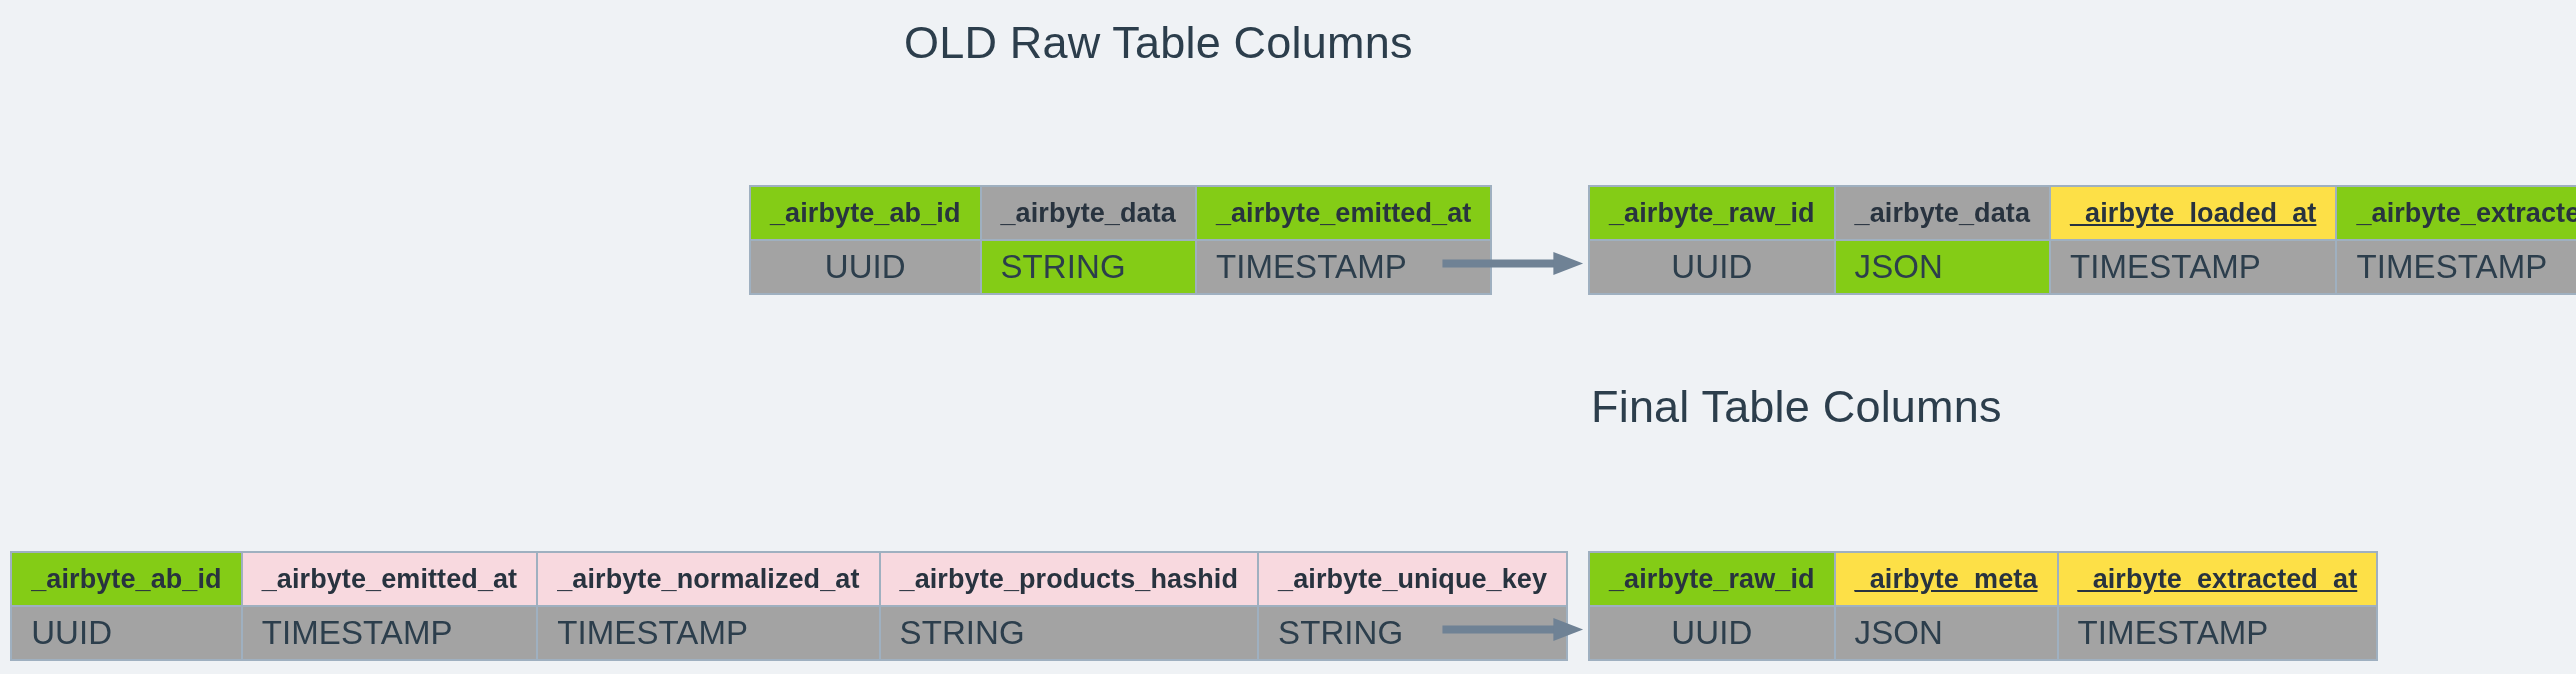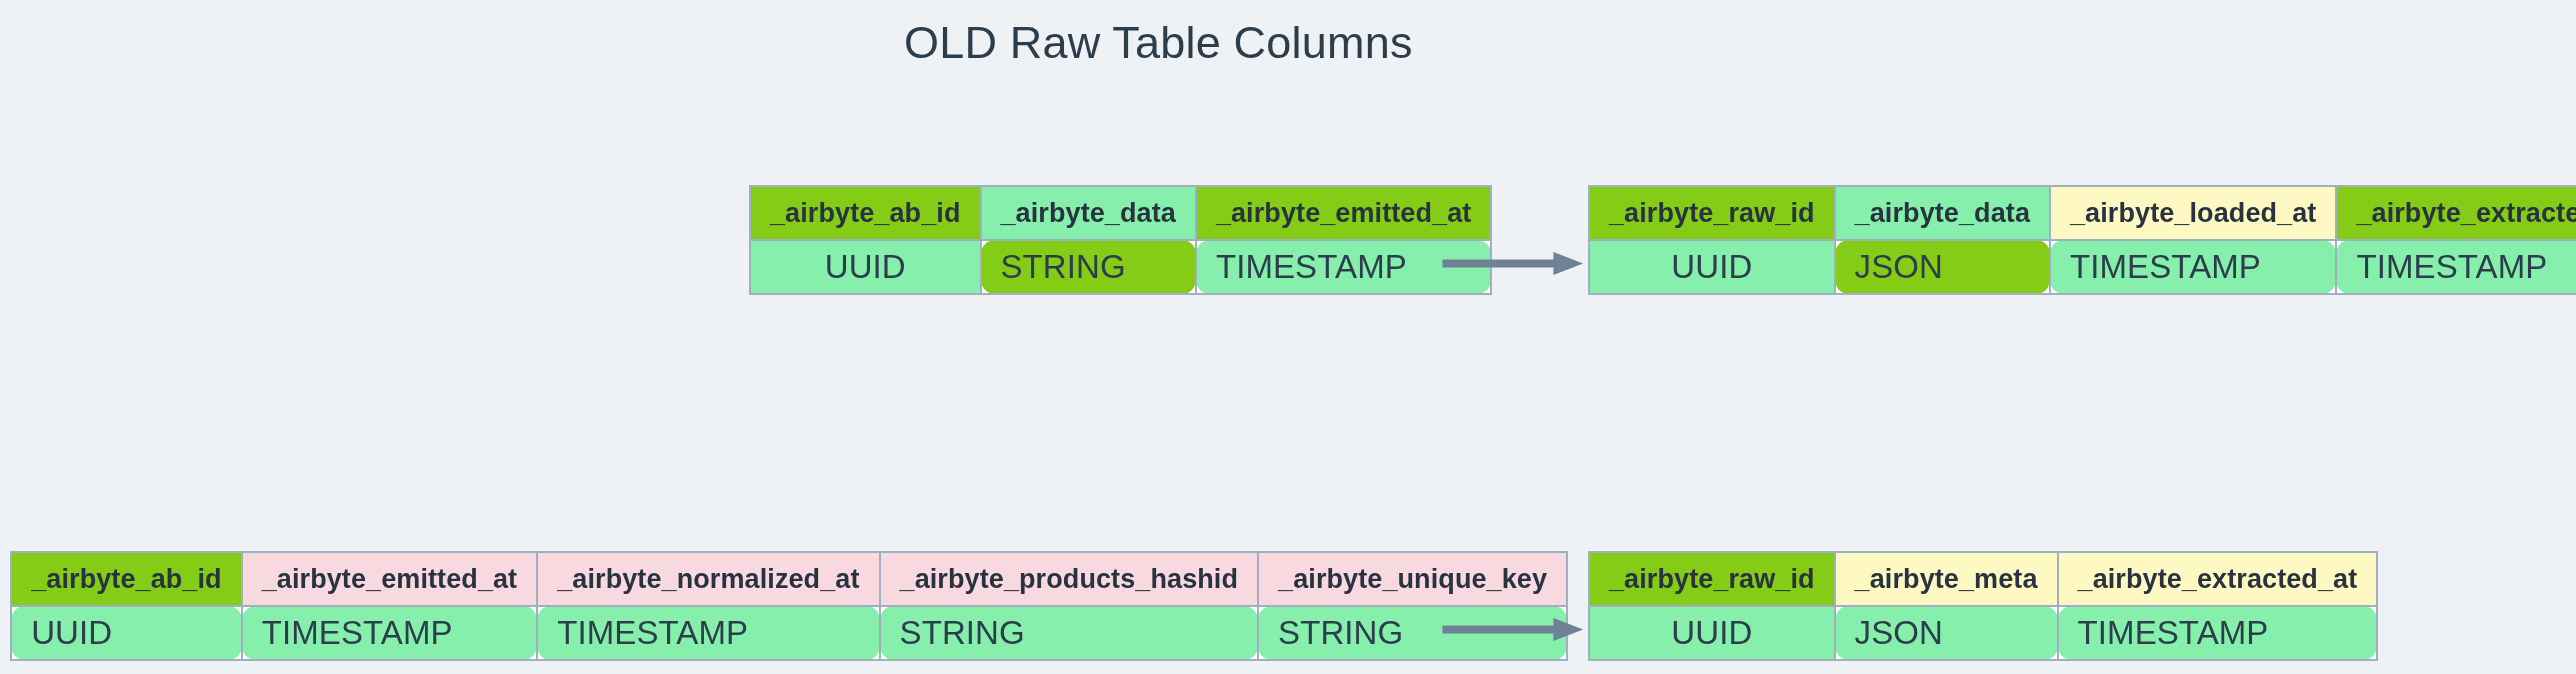--- a/index.html
+++ b/index.html
@@ -62,27 +62,27 @@
     text-align: center;
     letter-spacing: 0.1px;
   }
   .tbl .val {
     font-size: 33px;
     font-weight: 400;
     color: #2c3e4c;
     letter-spacing: 0.1px;
   }
   .val.align-center { text-align: center; }
-  .val.align-left   { text-align: left; border-radius: 14px; }
+  .val.align-left   { text-align: left; }
 
   
   .fill-peach { background: #84cc16; }
-  .fill-mint  { background: #fef9c3; }
+  .fill-mint  { background: #fde047; text-decoration: underline; }
   .fill-pink  { background: #f8d9df; }
-  .fill-white { background: #86efac; }
+  .fill-white { background: #a3a3a3; }
 
   
   .tbl-old-raw   { left: 749px; top: 185px; }
   .tbl-new-raw   { left: 1588px; top: 185px; }
   .tbl-old-final { left: 10.2px;   top: 551px; }
   .tbl-new-final { left: 1588px; top: 551px; }
 
   
   .arrow {
     position: absolute;
@@ -94,20 +94,21 @@
 </style>
 </head>
 <body>
 
 <div class="canvas">
 
   <div class="title title-old-raw">OLD Raw Table Columns</div>
 
 
 
+  <div class="title title-new-final">Final Table Columns</div>
 
   <table class="tbl tbl-old-raw">
     <tbody>
       <tr>
         <td class="hdr fill-peach">_airbyte_ab_id</td>
         <td class="hdr fill-white">_airbyte_data</td>
         <td class="hdr fill-peach">_airbyte_emitted_at</td>
       </tr>
       <tr>
         <td class="val align-center fill-white">UUID</td>

